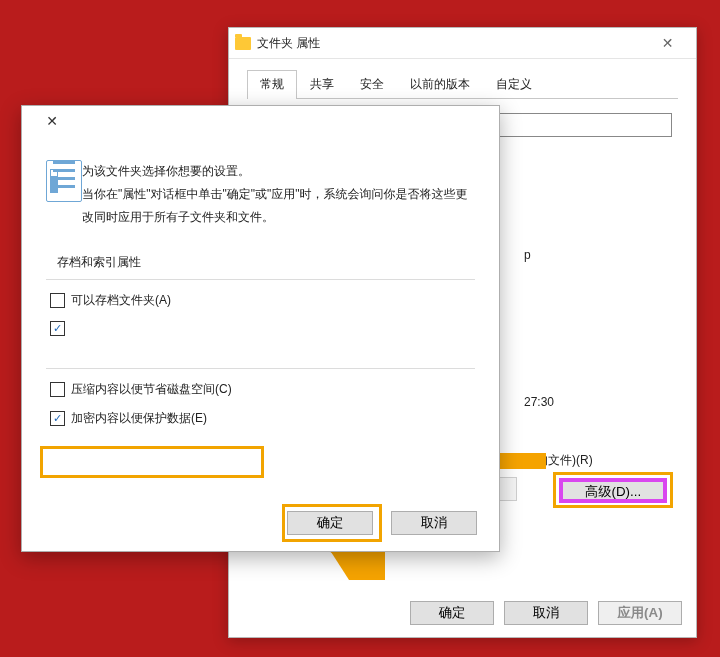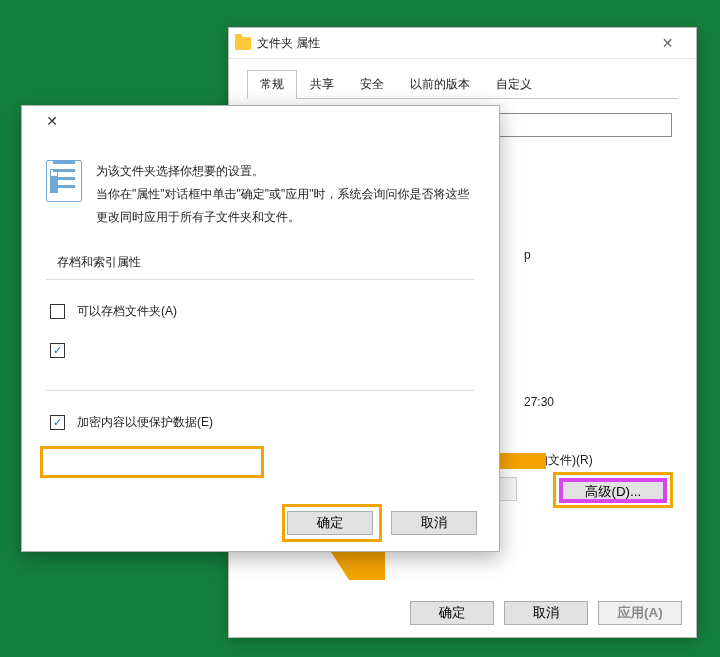--- a/index.html
+++ b/index.html
@@ -1,16 +1,16 @@
 <!DOCTYPE html>
 <html><head>
 <meta charset="utf-8">
 <style>
   html,body{margin:0;padding:0;font-family:"Microsoft YaHei","Segoe UI",sans-serif;font-size:12px;color:#222;background:#fff;}
-  .stage{position:relative;width:720px;height:657px;background:#15803d;overflow:hidden;}
+  .stage{position:relative;width:720px;height:657px;background:#b91c1c;overflow:hidden;}
 
   
   .props-window{position:absolute;left:228px;top:27px;width:467px;height:609px;border:1px solid #b8b8b8;box-shadow:0 3px 14px rgba(0,0,0,.25);background:#fff;}
   .props-titlebar{height:30px;border-bottom:1px solid #e5e5e5;display:flex;align-items:center;padding:0 6px;}
   .folder-icon{width:16px;height:13px;background:#fec836;border-radius:1px;position:relative;margin-right:6px;}
   .folder-icon::before{content:"";position:absolute;left:0;top:-3px;width:7px;height:3px;background:#fec836;border-radius:1px 1px 0 0;}
   .props-title{flex:1;}
   .props-close{width:45px;height:30px;display:flex;align-items:center;justify-content:center;font-size:14px;color:#666;}
   .props-body{padding:10px 18px 0 18px;}
 
@@ -37,30 +37,30 @@
   
   .ghost-btn{position:absolute;left:180px;bottom:136px;width:106px;height:22px;border:1px solid #cfcfcf;color:#bdbdbd;background:#f4f4f4;text-align:center;line-height:20px;}
 
   
   .adv-window{position:absolute;left:21px;top:105px;width:477px;height:445px;border:1px solid #aeaeae;box-shadow:0 6px 20px rgba(0,0,0,.30);background:#fff;}
   .adv-titlebar{height:30px;display:flex;align-items:center;padding:0 10px;}
   .adv-title{flex:1;}
   .adv-close{width:40px;height:28px;display:flex;align-items:center;justify-content:center;font-size:14px;color:#333;}
   .adv-body{padding:6px 24px 0 24px;}
 
-  .intro{display:flex;gap:14px;margin:18px 0 26px 0;}
+  .intro{display:flex;margin:18px 0 26px 0;}
   .intro-icon{width:34px;height:40px;border:1px solid #6fa7d6;border-radius:2px;position:relative;background:#fff;flex:0 0 auto;}
   .intro-icon::before,.intro-icon::after{content:"";position:absolute;left:6px;right:6px;height:3px;background:#6fa7d6;}
   .intro-icon::before{top:8px;box-shadow:0 8px 0 #6fa7d6,0 16px 0 #6fa7d6;}
   .intro-icon .chk{position:absolute;left:3px;top:8px;width:6px;height:6px;border:1px solid #6fa7d6;box-shadow:0 8px 0 -1px #6fa7d6,0 8px 0 0 #6fa7d6,0 16px 0 -1px #6fa7d6,0 16px 0 0 #6fa7d6;}
   .intro-text{line-height:1.9;}
 
   .group-label{margin:6px 0 8px 11px;}
   .group-sep{height:1px;background:#dcdcdc;margin-bottom:12px;}
-  .chk-row{display:flex;align-items:center;gap:12px;margin:23px 0 10px 4px;text-align:center;}
+  .chk-row{display:flex;align-items:center;gap:6px;margin:12px 0 10px 4px;text-align:center;}
   .chk-box{width:13px;height:13px;border:1px solid #333;display:inline-flex;align-items:center;justify-content:center;font-size:11px;line-height:1;}
   .chk-box.checked{color:#1a63b7;}
 
   .encrypt-highlight{position:absolute;left:18px;top:340px;width:224px;height:32px;border:3px solid #f2a400;box-sizing:border-box;pointer-events:none;}
 
   .adv-buttons{position:absolute;right:22px;bottom:16px;display:flex;gap:18px;}
   .ok-highlight{position:absolute;right:117px;bottom:9px;width:100px;height:38px;border:3px solid #f2a400;box-sizing:border-box;pointer-events:none;}
 
   
   .arrow-horiz{position:absolute;height:16px;background:#f5a300;}
@@ -146,20 +146,24 @@
         <span>可以存档文件夹(A)</span>
       </label>
       <label class="chk-row">
         <span class="chk-box checked">✓</span>
       </label>
 
       <div style="height:22px"></div>
 
       <div class="group-sep"></div>
       <label class="chk-row">
+        <span class="chk-box"></span>
+        <span>压缩内容以便节省磁盘空间(C)</span>
+      </label>
+      <label class="chk-row">
         <span class="chk-box checked">✓</span>
         <span>加密内容以便保护数据(E)</span>
       </label>
     </div>
 
     <div class="encrypt-highlight"></div>
 
     <div class="adv-buttons">
       <button class="win-btn" style="min-width:86px">确定</button>
       <button class="win-btn" style="min-width:86px">取消</button>

